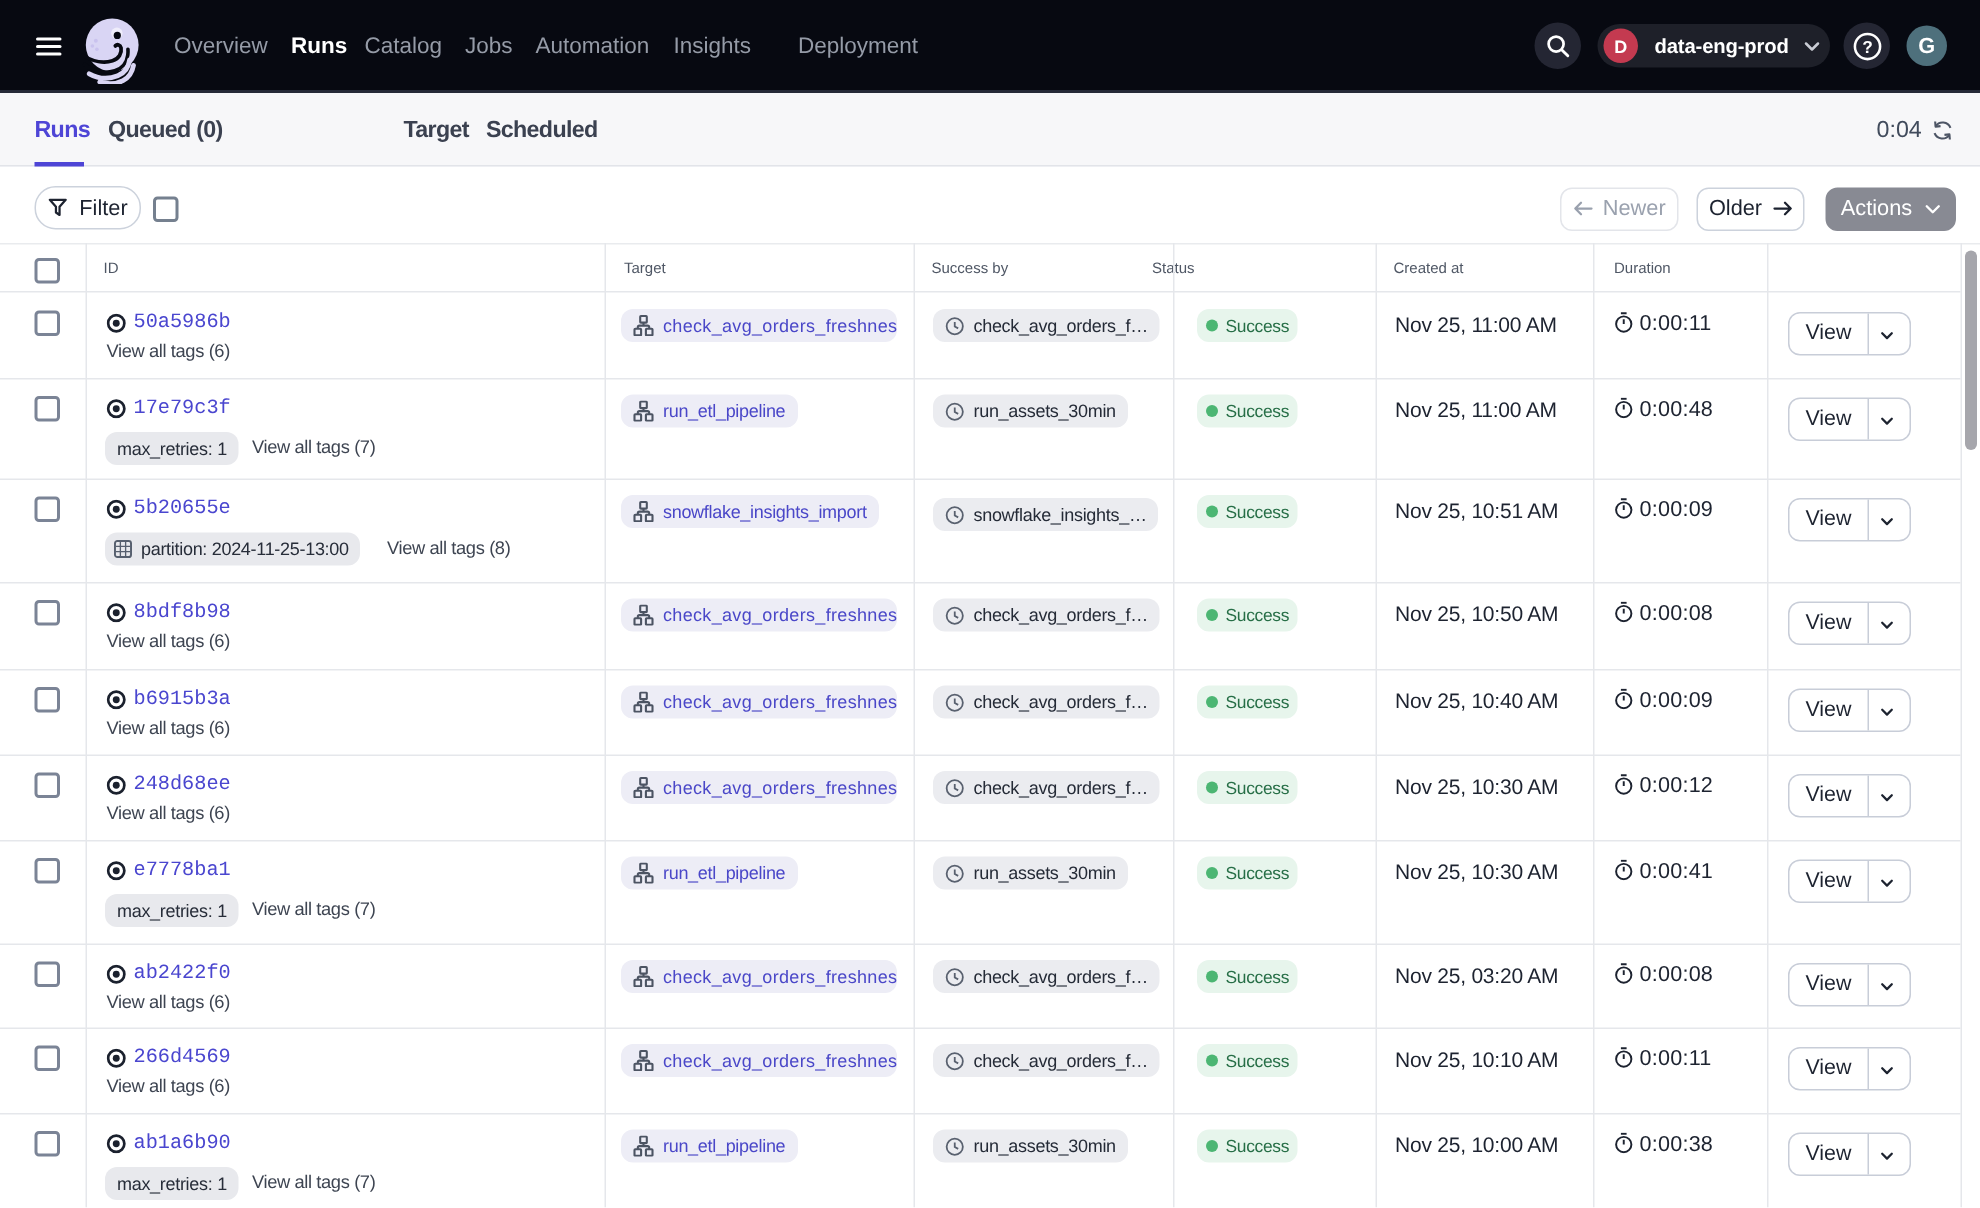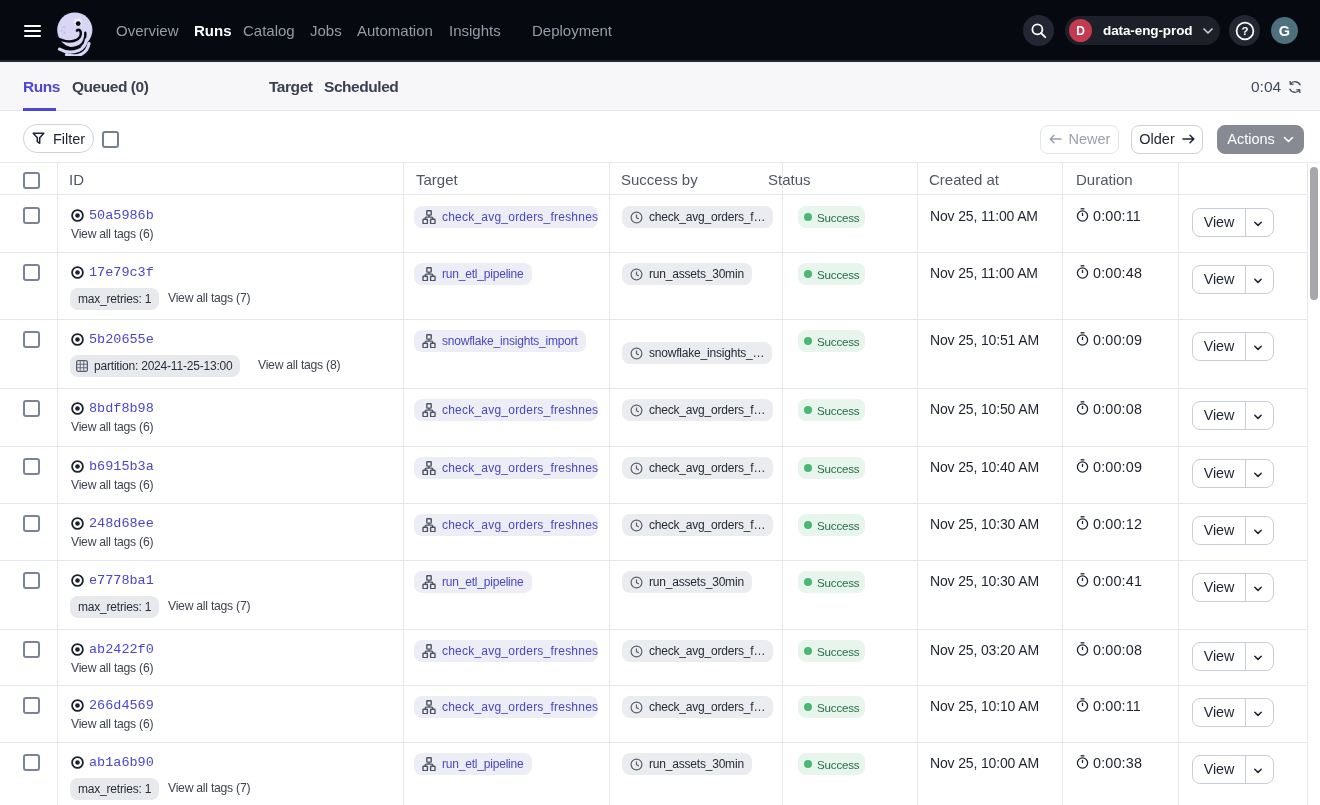--- a/index.html
+++ b/index.html
@@ -30,21 +30,21 @@
 
 
 .toolbar { position:absolute; left:0; top:112px; width:1320px; height:50px; background:#fff; }
 .btn { position:absolute; height:29px; border:1px solid #ccd2dc; border-radius:8px; background:#fff; display:flex; align-items:center; justify-content:center; font-size:14.5px; color:#1d2330; }
 .cbox { position:absolute; width:17px; height:17px; border:2px solid #75808f; border-radius:3px; background:#fff; }
 
 
 .vline { position:absolute; top:162px; bottom:0; width:1px; background:#e5e7eb; }
 .hline { position:absolute; left:0; width:1307px; height:1px; background:#e5e7eb; }
 .thead { position:absolute; left:0; top:162px; width:1320px; height:33px; border-top:1px solid #e9ebee; }
-.thead span { position:absolute; top:0; height:33px; line-height:33px; font-size:15px; color:#4f5765; }
+.thead span { position:absolute; top:0; height:33px; line-height:33px; font-size:10px; color:#4f5765; }
 .rcb { position:absolute; left:23px; width:17px; height:17px; border:2px solid #7b8496; border-radius:3px; background:#fff; }
 
 .row { position:absolute; left:0; width:1307px; }
 .runid { position:absolute; left:89px; font-family:"Liberation Mono", monospace; font-size:13.5px; color:#4a46cf; }
 .tagsline { position:absolute; left:71px; font-size:12.2px; color:#3e4552; letter-spacing:-0.25px; }
 .chip { position:absolute; height:22px; border-radius:8px; display:flex; align-items:center; font-size:12px; letter-spacing:-0.2px; white-space:nowrap; overflow:hidden; }
 .chip.gray { background:#e8e9ed; color:#272d39; padding:0 8px; }
 .chip.target { background:#ededf6; color:#4a47c8; left:414px; padding:0 8px; gap:6px; }
 .chip.target.clip { padding-right:0; }
 .chip svg { flex:none; }
@@ -291,21 +291,21 @@
   <div class="tagsline" style="left:258px; top:39px">View all tags (8)</div>
   <div class="chip target" style="top:11px;">
         <svg width="14" height="14" viewBox="0 0 14 14" fill="none" stroke="#4c5463" stroke-width="1.4">
           <rect x="4.8" y="0.7" width="4.4" height="4.4" rx="0.5"></rect>
           <path d="M7 5.3 v1.9 M3.2 9.1 v-0.9 q0-1.1 1.1-1.1 h5.4 q1.1 0 1.1 1.1 v0.9"></path>
           <rect x="1" y="9.2" width="4.4" height="4.4" rx="0.5"></rect>
           <rect x="8.6" y="9.2" width="4.4" height="4.4" rx="0.5"></rect>
         </svg>
         <span>snowflake_insights_import</span>
       </div>
-  <div class="chip launch" style="top:23px;">
+  <div class="chip launch" style="top:13px;">
         <svg width="13" height="13" viewBox="0 0 13 13" fill="none" stroke="#59616f" stroke-width="1.2">
           <circle cx="6.5" cy="6.5" r="5.4"></circle>
           <path d="M6.5 3.6 V6.7 L8.8 7.9"></path>
         </svg>
         <span>snowflake_insights_…</span>
       </div>
   <div class="chip success" style="top:11px;">
         <span class="dot"></span>
         <span>Success</span>
       </div>

